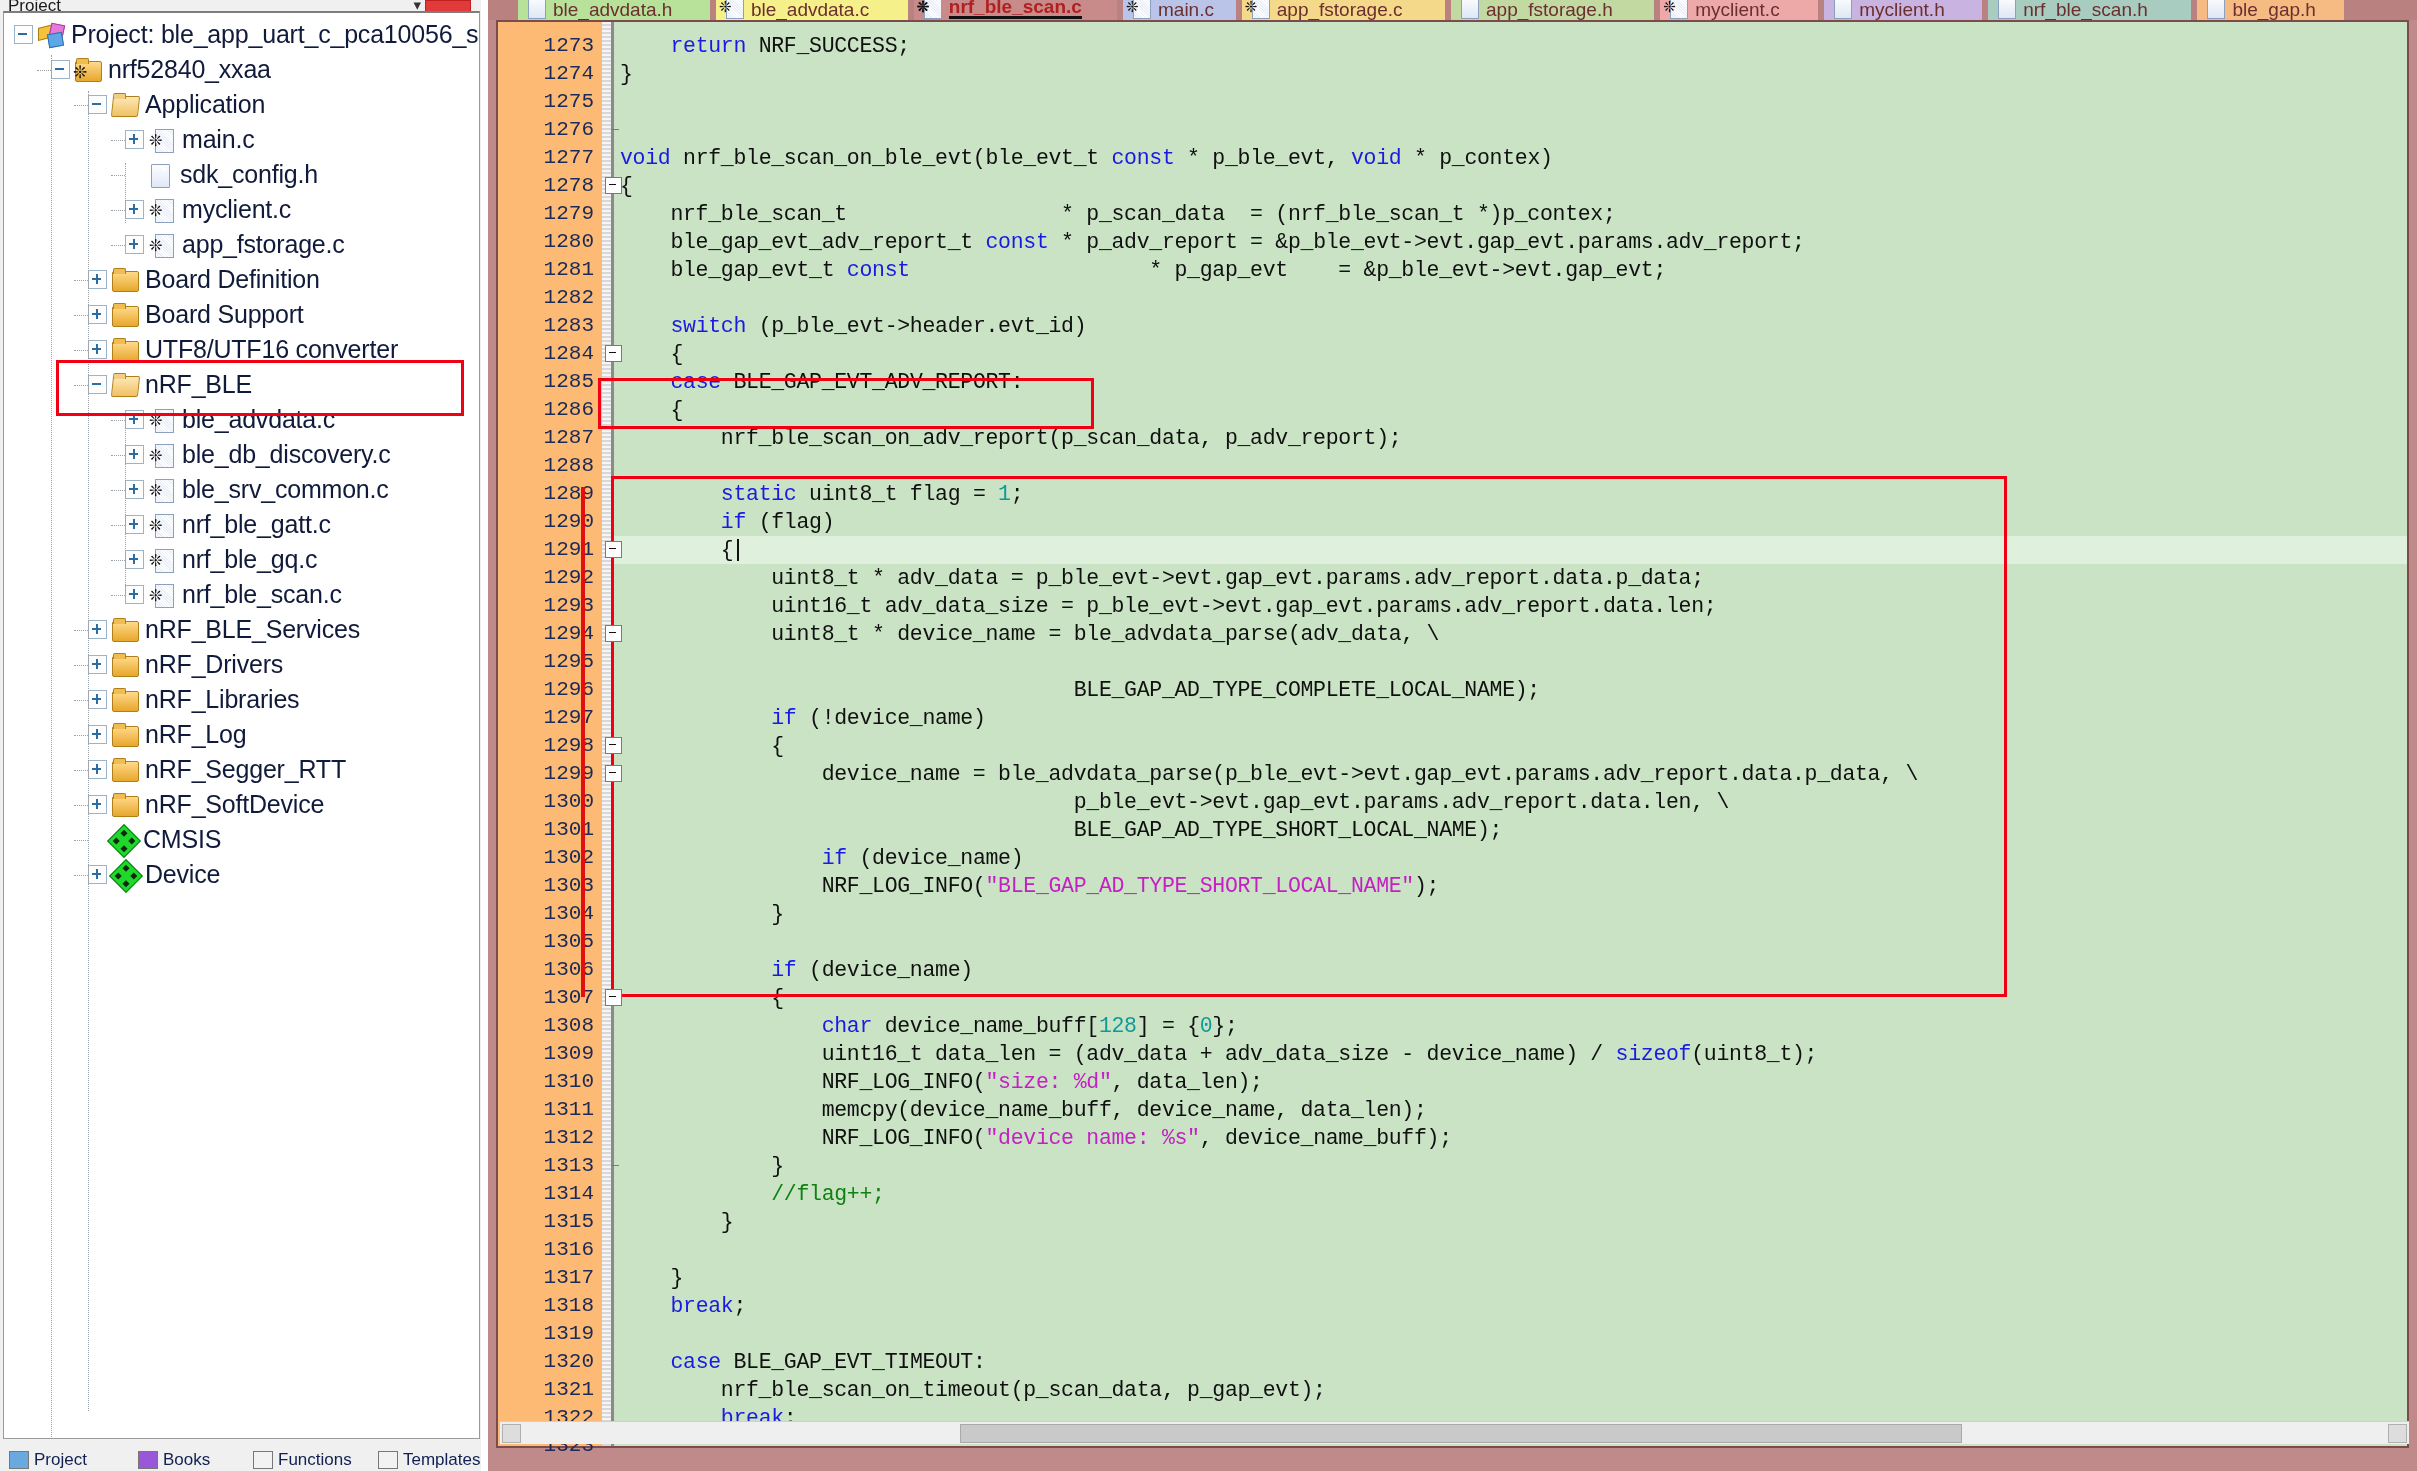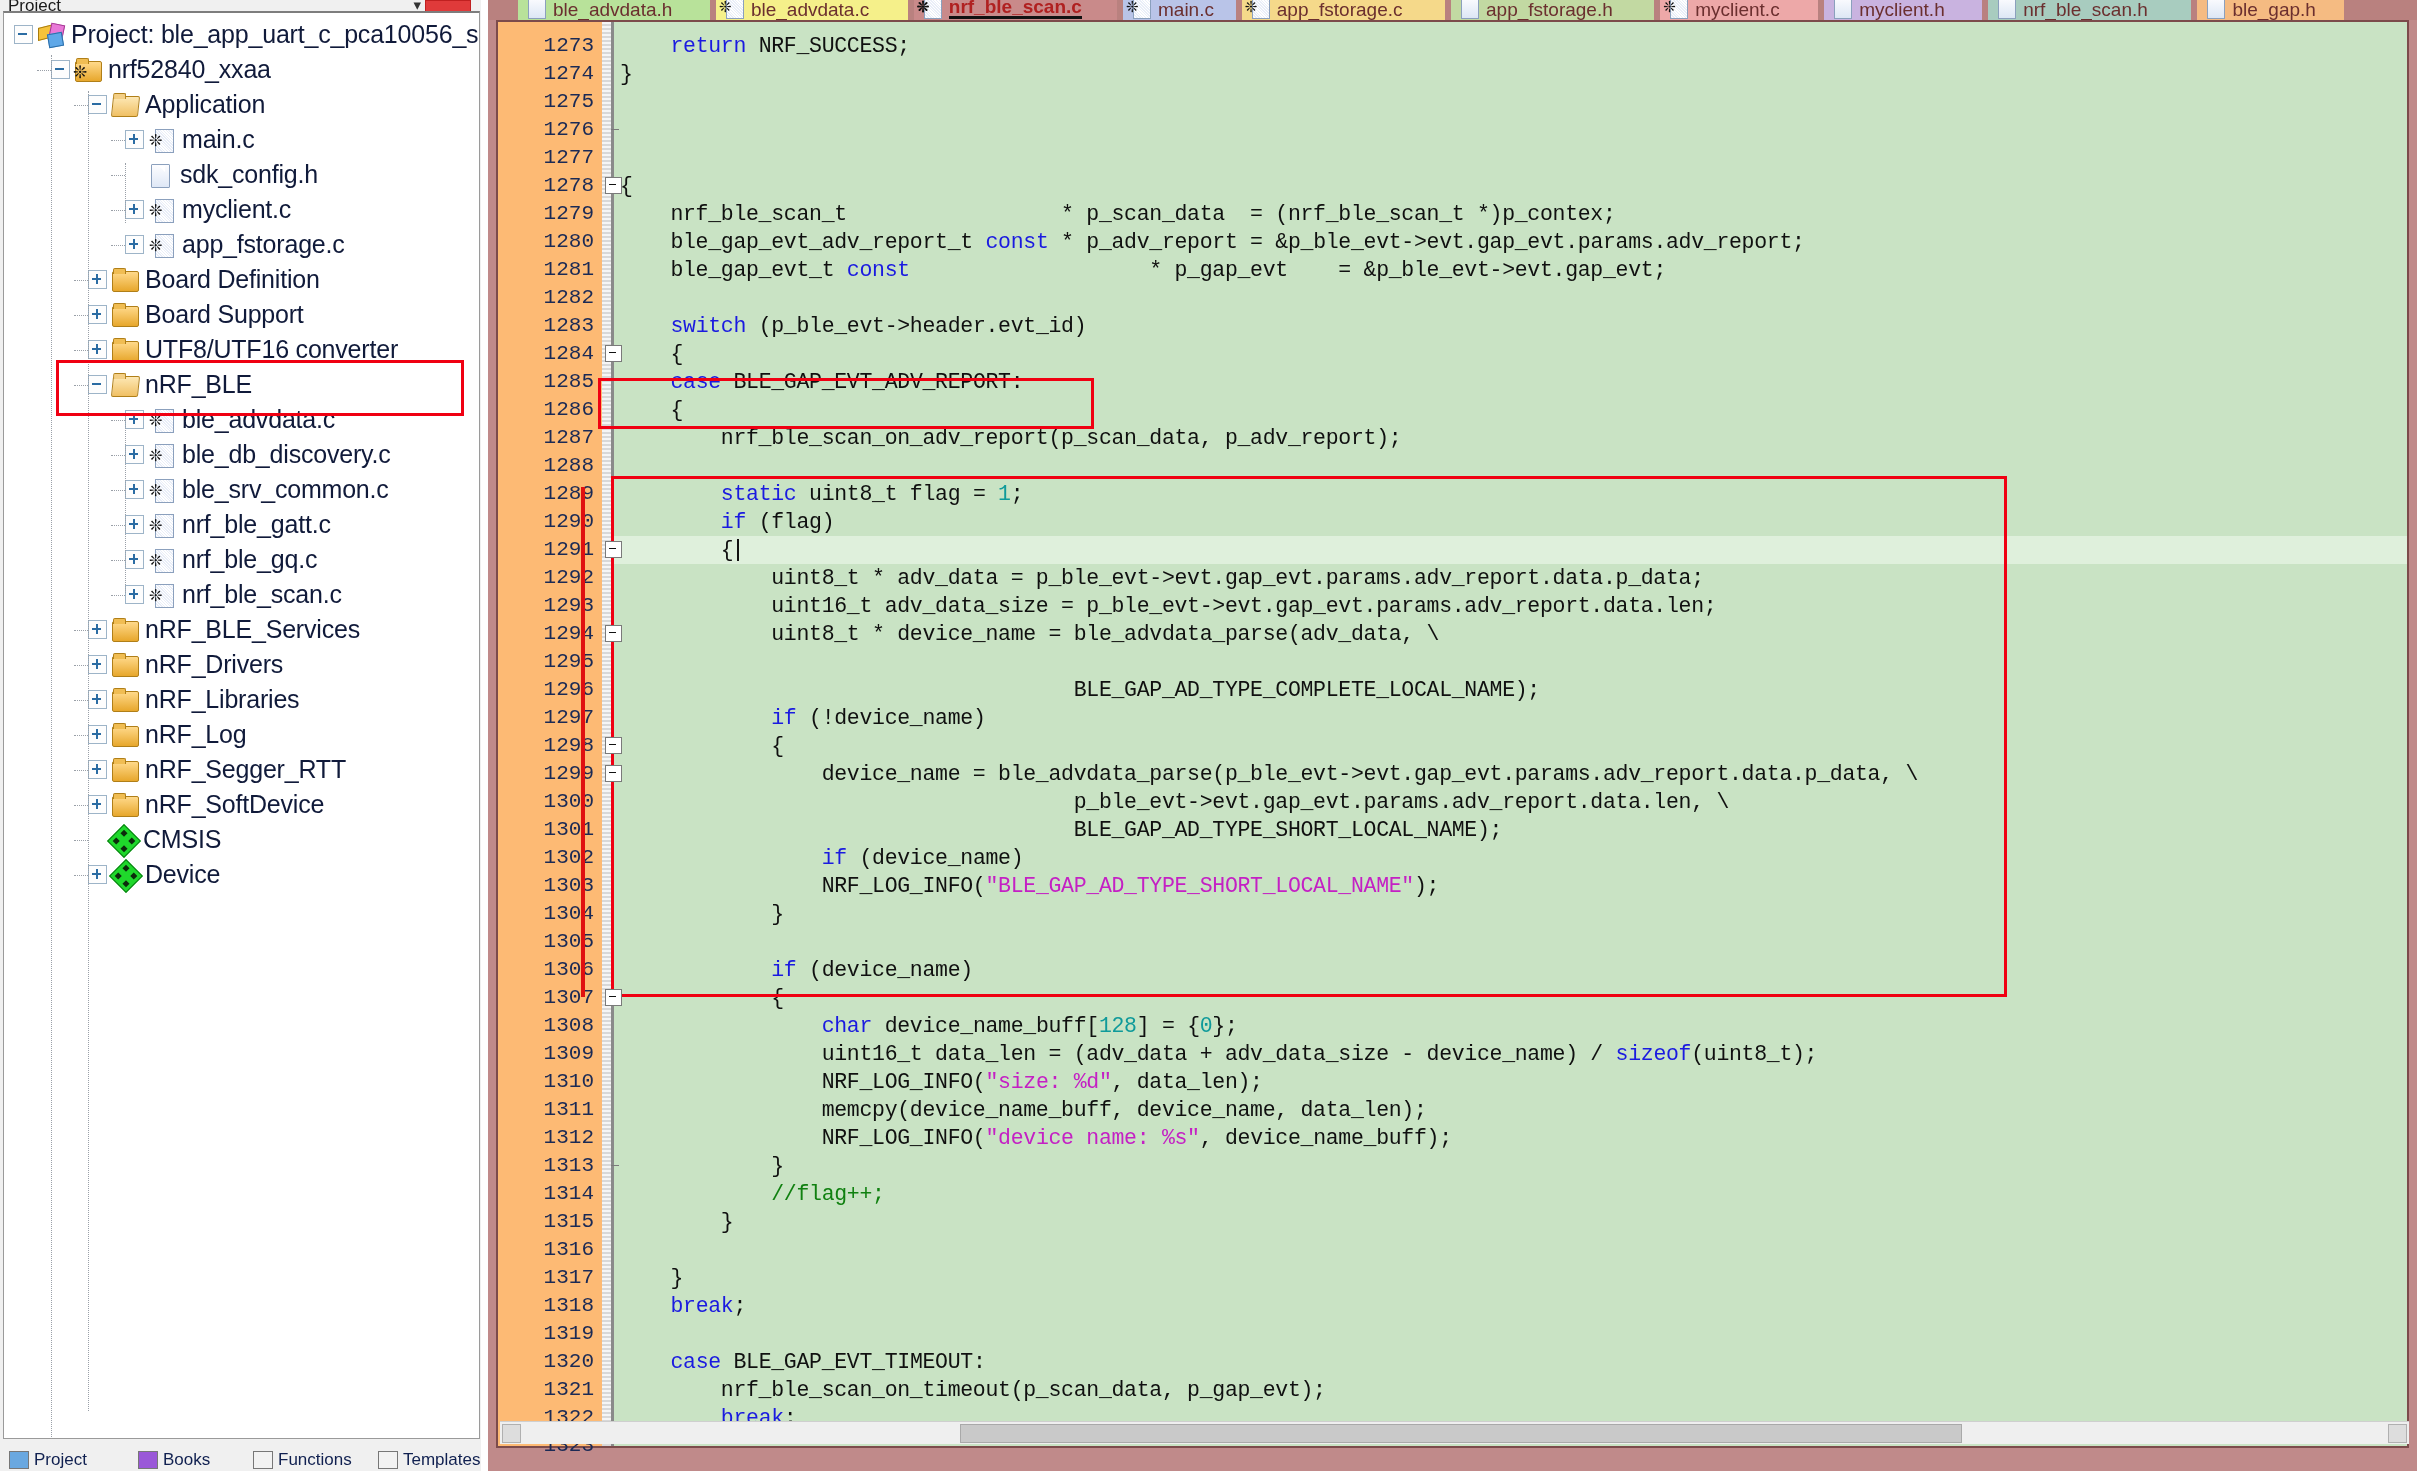--- a/index.html
+++ b/index.html
@@ -412,20 +412,21 @@
           <span class="tlbl">ble_gap.h</span>
         </div>
       </div>
 
     <div id="edframe">
       <div id="codearea">
           <div class="cline" style="top: 10px; left: 6px;"><span>    </span><span class="kw">return</span><span> NRF_SUCCESS;</span></div>
           <div class="cline" style="top: 38px; left: 6px;"><span>}</span></div>
           <div class="cline" style="top: 66px; left: 6px;"><span></span></div>
           <div class="cline" style="top: 94px; left: 6px;"><span></span></div>
+          <div class="cline" style="top: 122px; left: 6px;"><span class="kw">void</span><span> nrf_ble_scan_on_ble_evt(ble_evt_t </span><span class="kw">const</span><span> * p_ble_evt, </span><span class="kw">void</span><span> * p_contex)</span></div>
           <div class="cline" style="top: 150px; left: 6px;"><span>{</span></div>
           <div class="cline" style="top: 178px; left: 6px;"><span>    nrf_ble_scan_t                 * p_scan_data  = (nrf_ble_scan_t *)p_contex;</span></div>
           <div class="cline" style="top: 206px; left: 6px;"><span>    ble_gap_evt_adv_report_t </span><span class="kw">const</span><span> * p_adv_report = &amp;p_ble_evt-&gt;evt.gap_evt.params.adv_report;</span></div>
           <div class="cline" style="top: 234px; left: 6px;"><span>    ble_gap_evt_t </span><span class="kw">const</span><span>                   * p_gap_evt    = &amp;p_ble_evt-&gt;evt.gap_evt;</span></div>
           <div class="cline" style="top: 262px; left: 6px;"><span></span></div>
           <div class="cline" style="top: 290px; left: 6px;"><span>    </span><span class="kw">switch</span><span> (p_ble_evt-&gt;header.evt_id)</span></div>
           <div class="cline" style="top: 318px; left: 6px;"><span>    {</span></div>
           <div class="cline" style="top: 346px; left: 6px;"><span>    </span><span class="kw">case</span><span> BLE_GAP_EVT_ADV_REPORT:</span></div>
           <div class="cline" style="top: 374px; left: 6px;"><span>    {</span></div>
           <div class="cline" style="top: 402px; left: 6px;"><span>        nrf_ble_scan_on_adv_report(p_scan_data, p_adv_report);</span></div>

